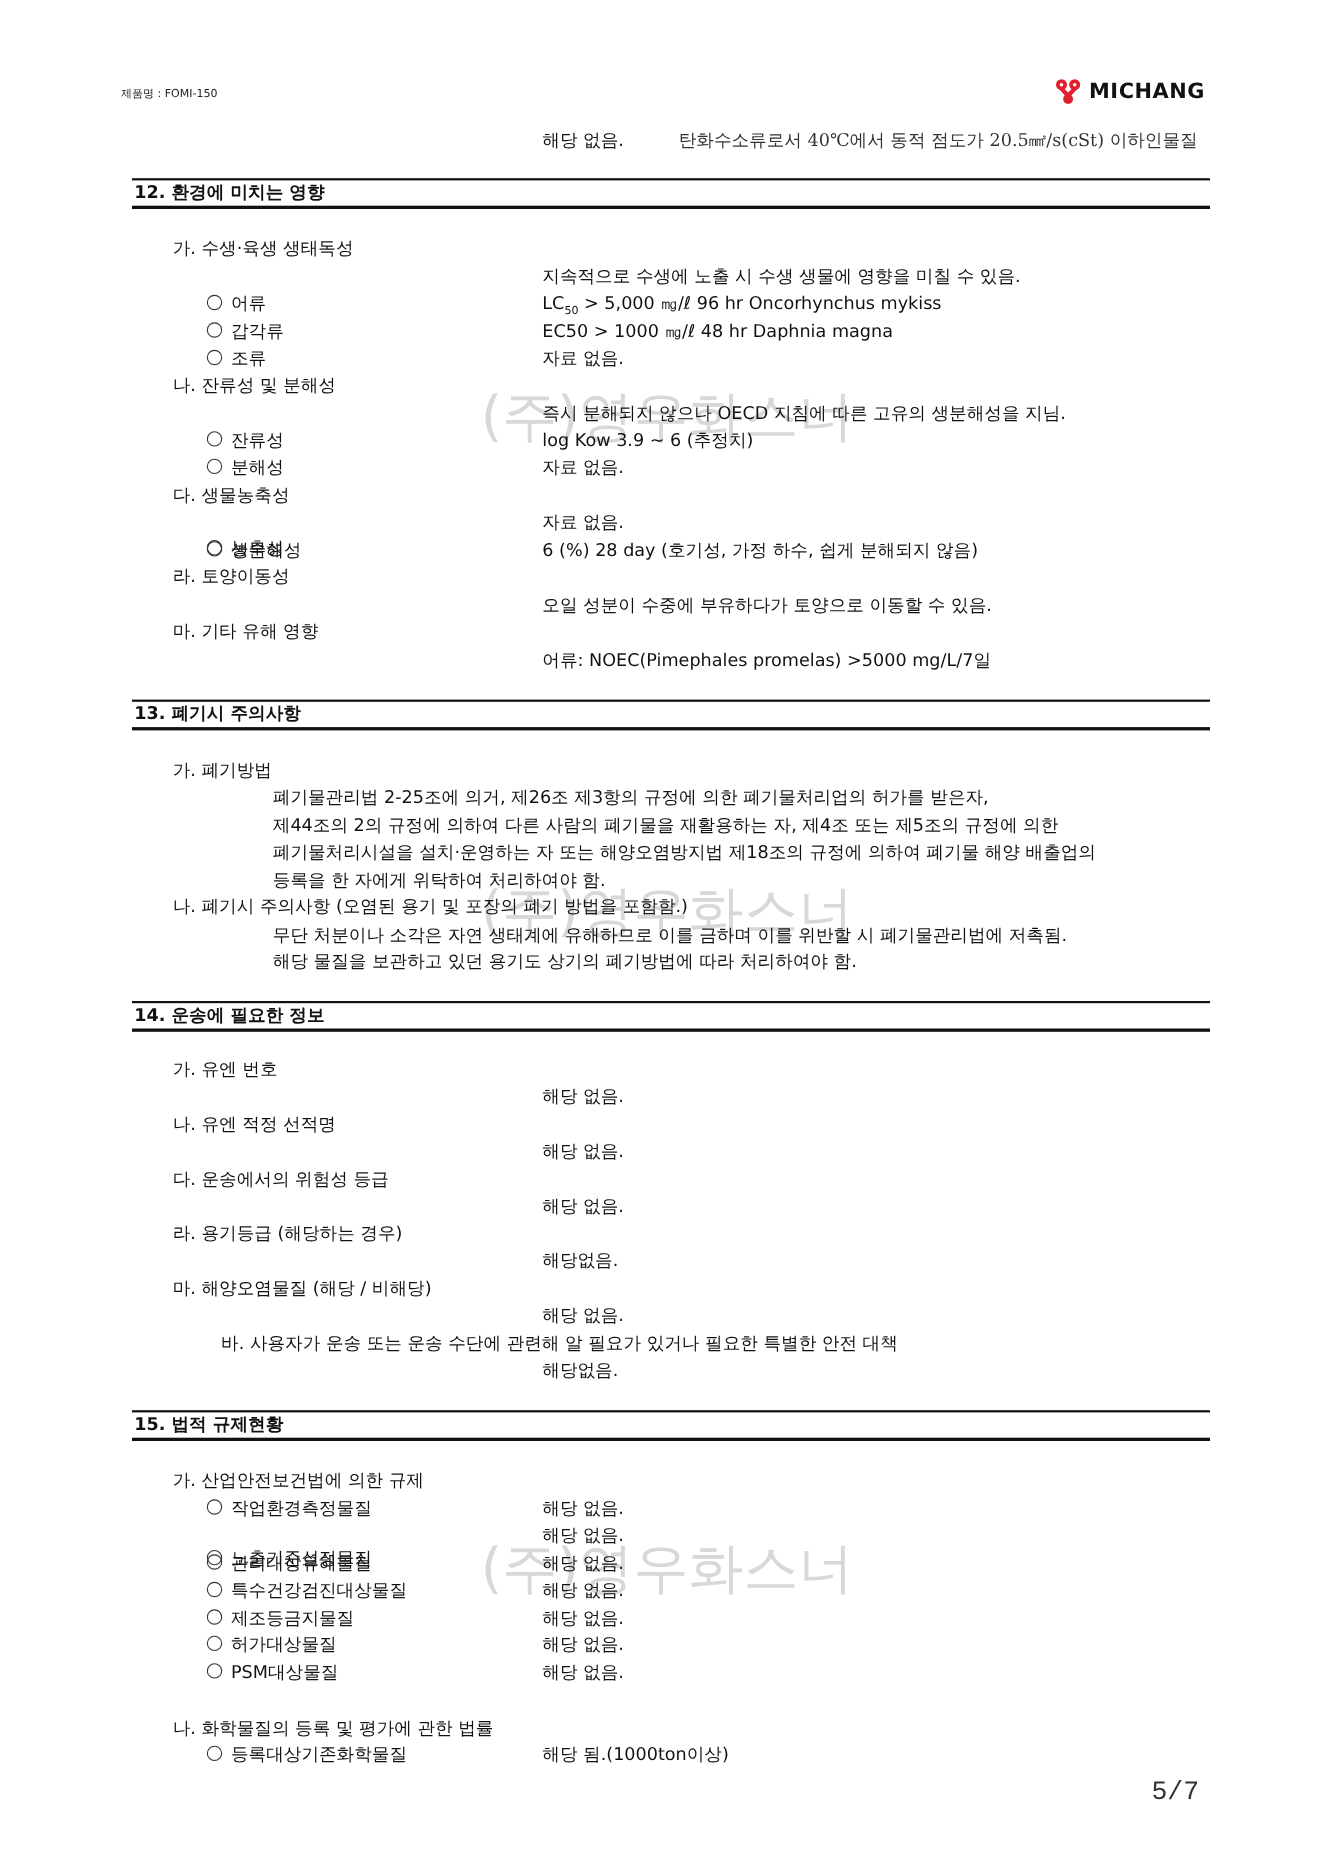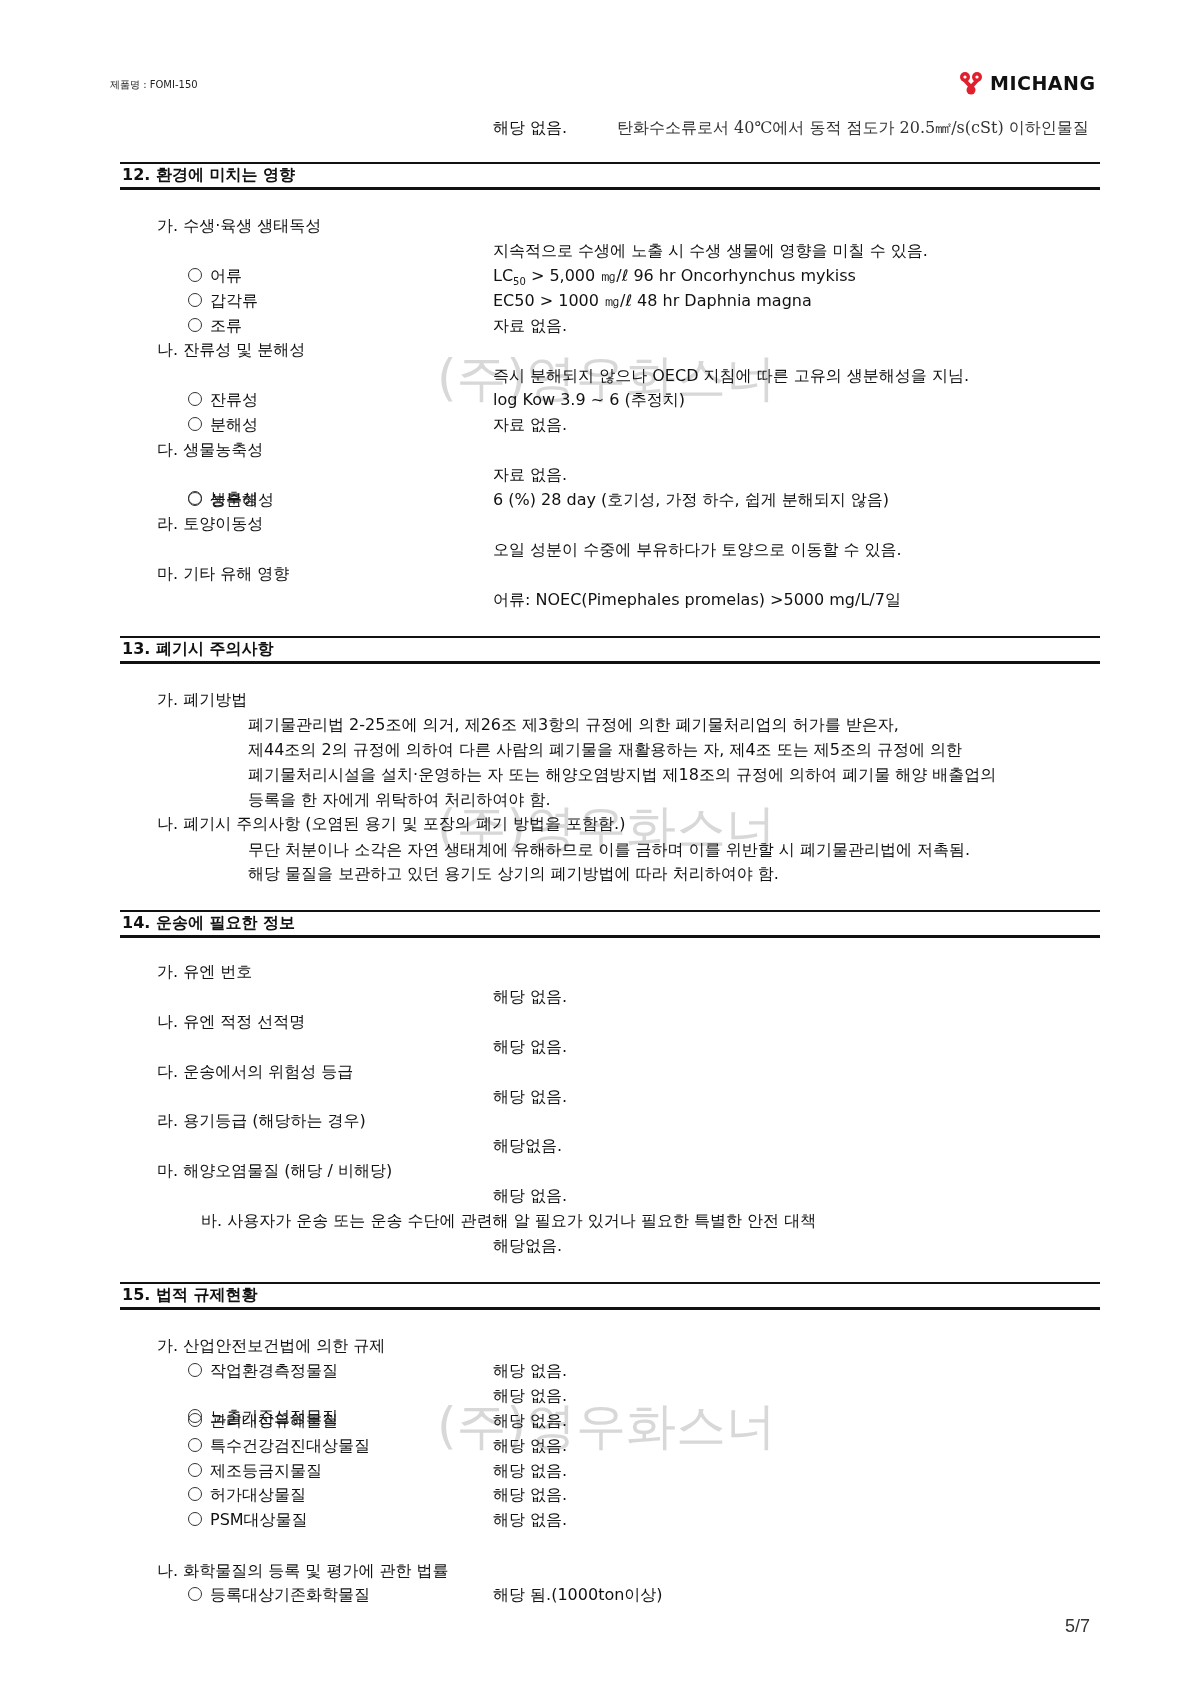--- a/index.html
+++ b/index.html
@@ -15,21 +15,21 @@
   .sec span { position: absolute; left: 2px; top: 1px; font-size: 16px; font-weight: bold; }
   .t { position: absolute; white-space: nowrap; font-size: 16px; line-height: 20px; }
   .lbl { left: 157px; text-align: center; }
   .sub { left: 188px; }
   .val { left: 493px; }
   .ind { left: 248px; }
   .circ { display: inline-block; width: 12px; height: 12px; border: 1px solid #333; border-radius: 50%; margin-right: 8px; vertical-align: -1px; }
   .wm { position: absolute; font-size: 50px; color: #d8d8d8; z-index: 0; white-space: nowrap; font-family: "DejaVu Sans", sans-serif; }
   .content { position: relative; z-index: 1; }
   sub { font-size: 10px; }
-  .pagenum { right: 110px; top: 1616px; font-size: 18px; font-family: Liberation Sans, sans-serif; color: #333; }
+  .pagenum { right: 110px; top: 1616px; font-size: 24px; font-family: Liberation Mono, monospace; color: #333; }
 </style>
 </head>
 <body>
 
 <div class="wm" style="left:437px; top:345px;">(주)영우화스너</div>
 <div class="wm" style="left:437px; top:795px;">(주)영우화스너</div>
 <div class="wm" style="left:437px; top:1393px;">(주)영우화스너</div>
 
 <div class="content">
 

